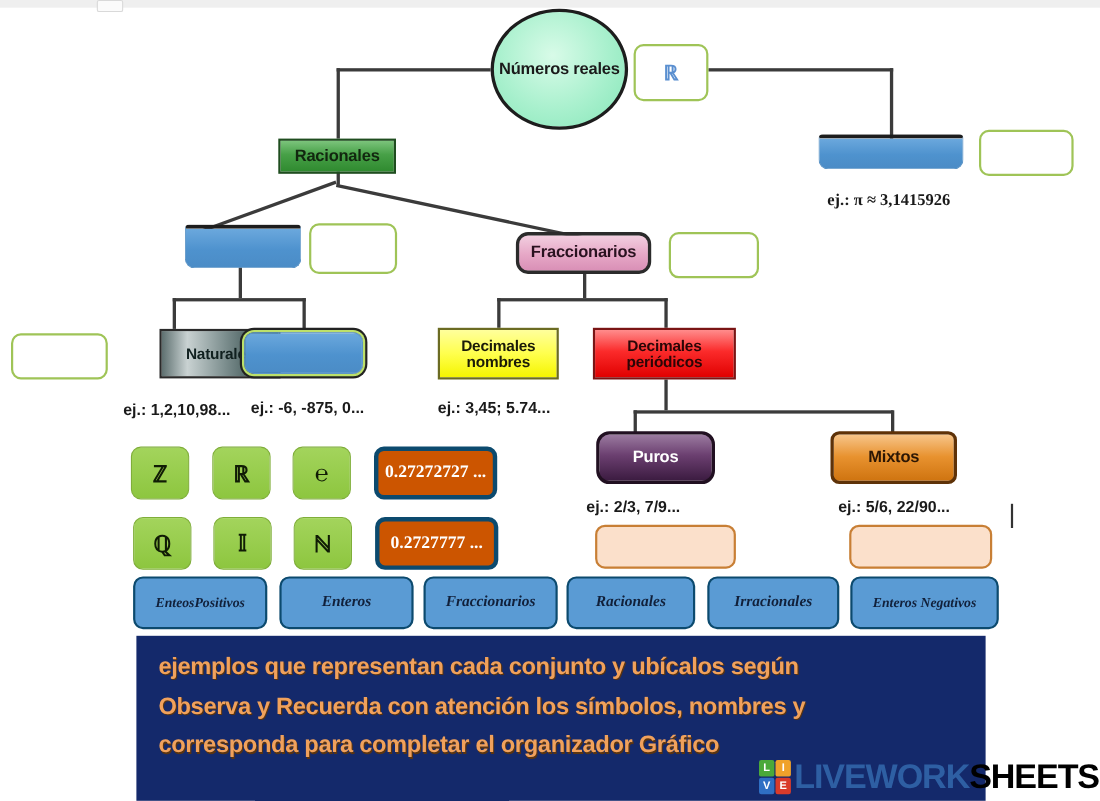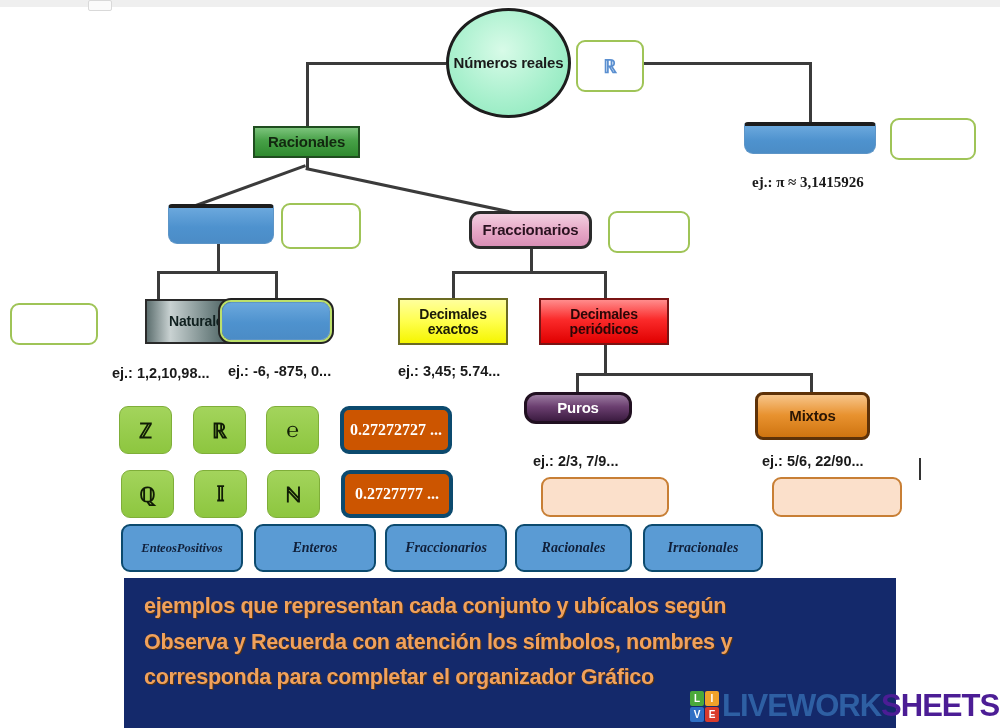--- a/index.html
+++ b/index.html
@@ -132,21 +132,21 @@
       height:36px;}
   .wm .cubes{display:grid;grid-template-columns:14px 14px;grid-template-rows:15px 15px;
              gap:1px;margin-right:3px;}
   .wm .cb{display:flex;align-items:center;justify-content:center;
           font-size:10px;font-weight:bold;color:#ffffff;border-radius:2px;}
   .wm .cb.l{background:#4aa93a;}
   .wm .cb.i{background:#f0a22a;}
   .wm .cb.v{background:#2f6fc4;}
   .wm .cb.e{background:#d93b2b;}
   .wm .w1{font-size:31px;font-weight:bold;color:#2e5fa3;letter-spacing:-1px;}
-  .wm .w2{font-size:31px;font-weight:bold;color:#4c1d95;letter-spacing:-1px;}
+  .wm .w2{font-size:31px;font-weight:bold;color:#000000;letter-spacing:-1px;}
 
   .caret{position:absolute;left:919px;top:458px;width:2px;height:22px;background:#333;}
 </style>
 </head>
 <body>
 
 <div id="stage">
 
   <div class="topstrip"></div>
   <div class="topbox" title=""></div>
@@ -205,30 +205,30 @@
   <div class="node rect-gray" style="left:104px;top:299px;width:110px;height:45px;">
     <span>Naturales</span>
   </div>
   <div class="node slot-blue framed" style="left:222px;top:302px;width:108px;height:38px;"></div>
 
   <div class="ex sans" style="left:112px;top:365px;">ej.: 1,2,10,98...</div>
   <div class="ex sans" style="left:228px;top:363px;text-align:center;">ej.: -6, -875, 0...</div>
 
   <div class="node rect-yellow" style="left:398px;top:298px;width:110px;height:47px;flex-direction:column;">
     <span>Decimales</span>
-    <span>exactos</span>
+    <span>nombres</span>
   </div>
   <div class="ex sans" style="left:398px;top:363px;">ej.: 3,45; 5.74...</div>
 
   <div class="node rect-red" style="left:539px;top:298px;width:130px;height:47px;flex-direction:column;">
     <span>Decimales</span>
     <span>periódicos</span>
   </div>
 
-  <div class="node rect-purple" style="left:524px;top:392px;width:108px;height:32px;text-align:center;">
+  <div class="node rect-purple" style="left:542px;top:392px;width:108px;height:48px;text-align:center;">
     <span>Puros</span>
   </div>
   <div class="node rect-orange" style="left:755px;top:392px;width:115px;height:48px;">
     <span>Mixtos</span>
   </div>
 
   <div class="ex sans" style="left:533px;top:453px;">ej.: 2/3, 7/9...</div>
   <div class="ex sans" style="left:762px;top:453px;">ej.: 5/6, 22/90...</div>
 
   <div class="peachbox" style="left:541px;top:477px;width:124px;height:36px;"></div>
@@ -269,20 +269,23 @@
     <span>Enteros</span>
   </div>
   <div class="tile tile-bluelabel" style="left:385px;top:524px;width:122px;height:48px;">
     <span>Fraccionarios</span>
   </div>
   <div class="tile tile-bluelabel" style="left:515px;top:524px;width:117px;height:48px;">
     <span>Racionales</span>
   </div>
   <div class="tile tile-bluelabel" style="left:643px;top:524px;width:120px;height:48px;font-family:Liberation Serif, serif;">
     <span>Irracionales</span>
+  </div>
+  <div class="tile tile-bluelabel small" style="left:773px;top:524px;width:135px;height:48px;">
+    <span>Enteros Negativos</span>
   </div>
 
   <div class="banner">
     <p>ejemplos que representan cada conjunto y ubícalos según</p>
     <p>Observa y Recuerda con atención los símbolos, nombres y</p>
     <p>corresponda para completar el organizador Gráfico</p>
   </div>
 
   <div class="wm">
     <div class="cubes">

